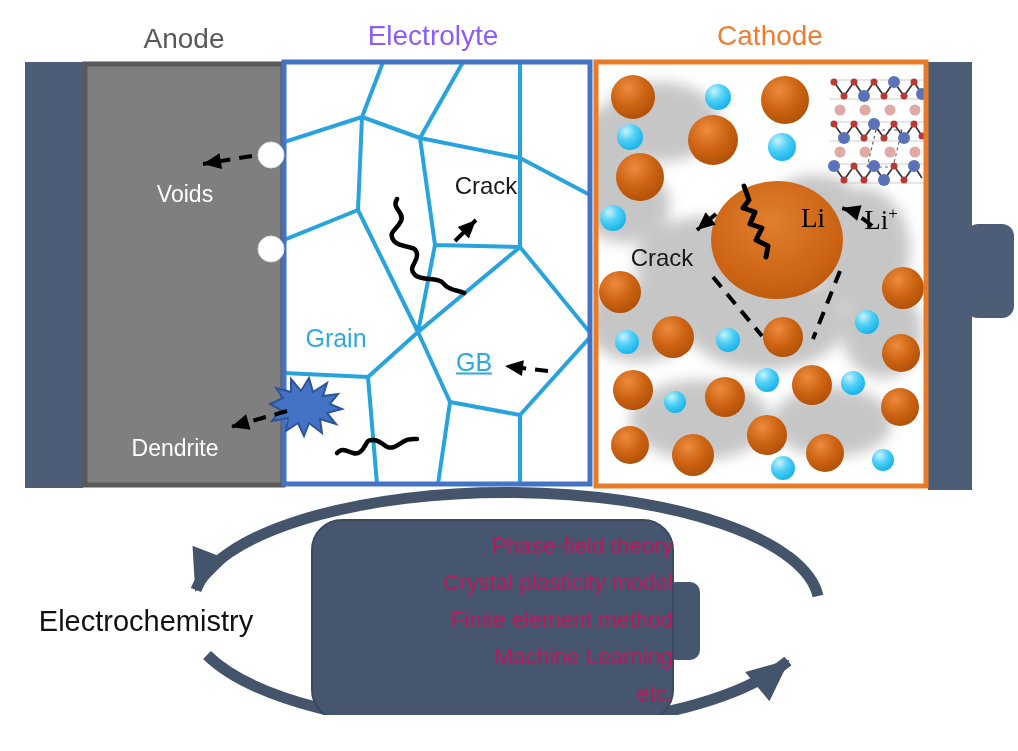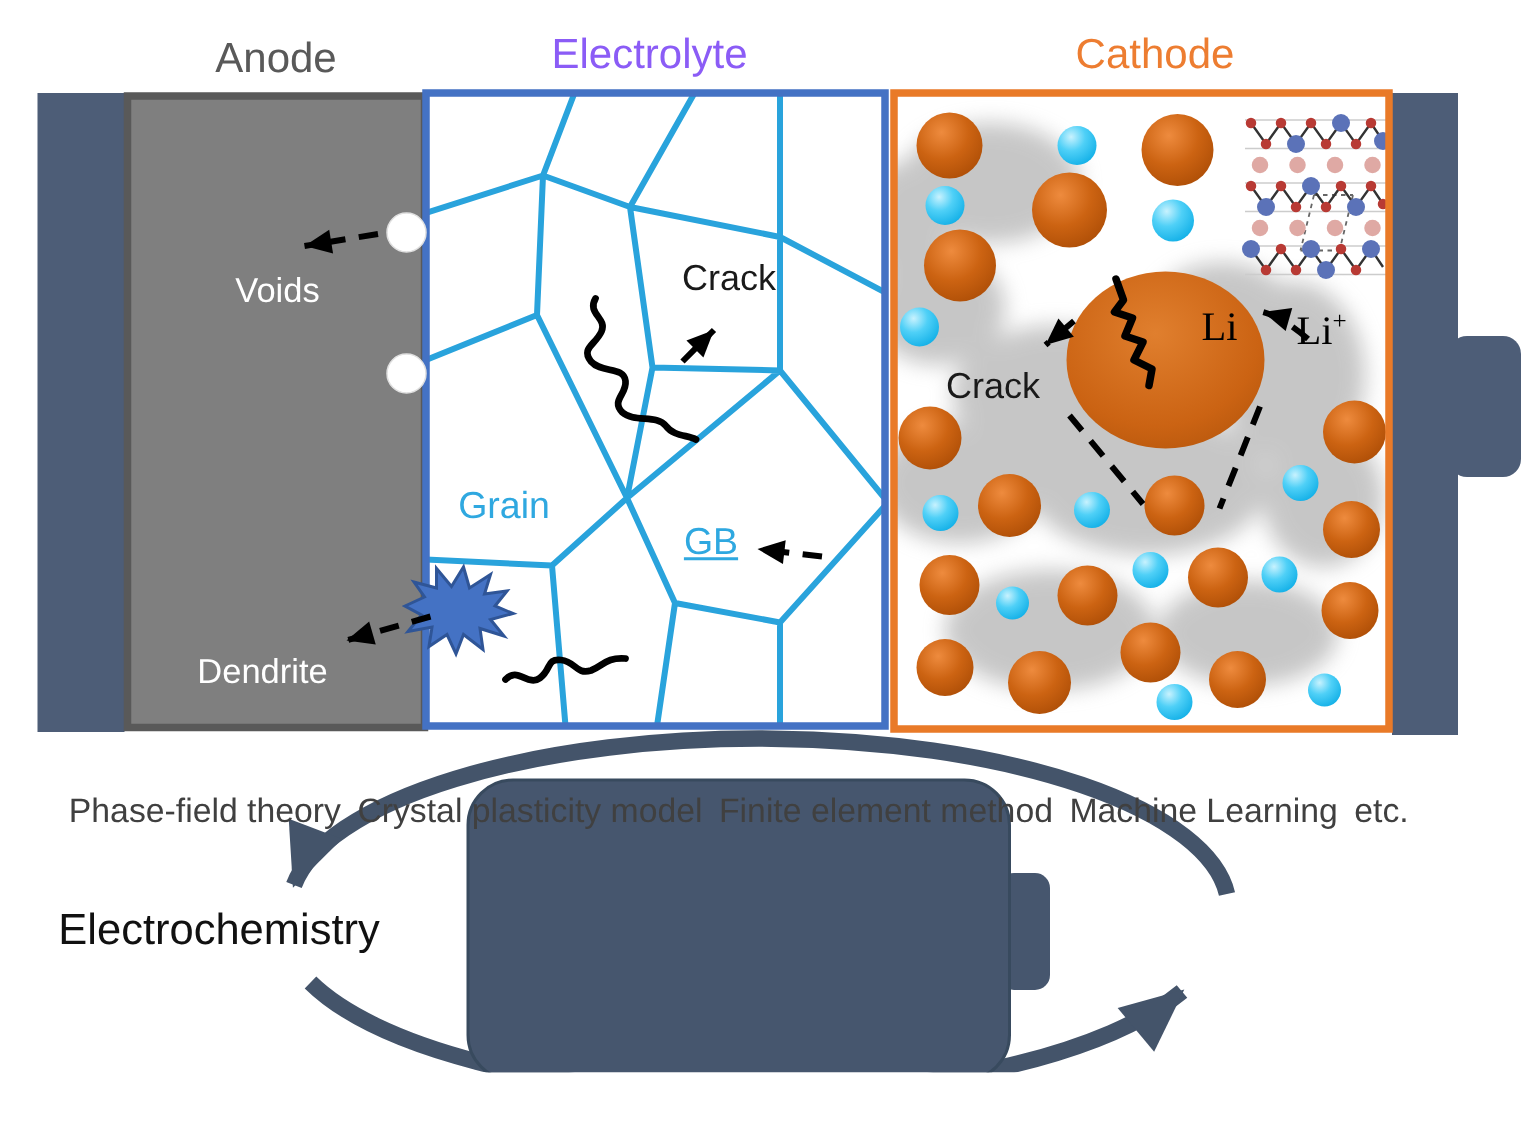--- a/index.html
+++ b/index.html
@@ -10,22 +10,22 @@
   .t-title{font-size:28px;}
   .t-anode{color:#595959;}
   .t-elec{color:#8b5cf6;}
   .t-cath{color:#ED7D31;}
   .t-white{color:#ffffff;font-size:23px;}
   .t-blue{color:#2FA8E0;font-size:25px;}
   .t-black{color:#1a1a1a;font-size:24px;}
   .t-serif{font-family:"Liberation Serif",serif;font-size:27px;color:#000;}
   .t-big{font-size:29px;color:#111;text-align:right;}
   .methods{position:absolute;left:312px;top:528px;width:361px;height:184px;
-           display:flex;flex-direction:row;justify-content:center;align-items:flex-start;
-           gap:11px;color:#404040;font-size:22.5px;}
+           display:flex;flex-direction:column;justify-content:center;align-items:flex-end;
+           gap:11px;color:#be185d;font-size:22.5px;}
   .methods div{white-space:nowrap;}
   sup{font-size:0.62em;}
 </style>
 </head>
 <body>
 
 <div class="canvas">
 
 <svg width="1018" height="751" viewBox="0 0 1018 751">
   <defs>

